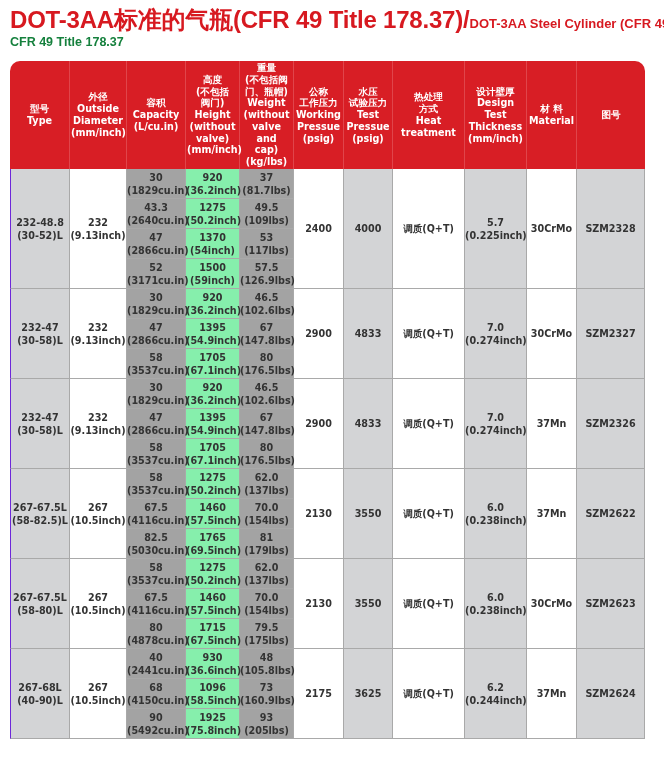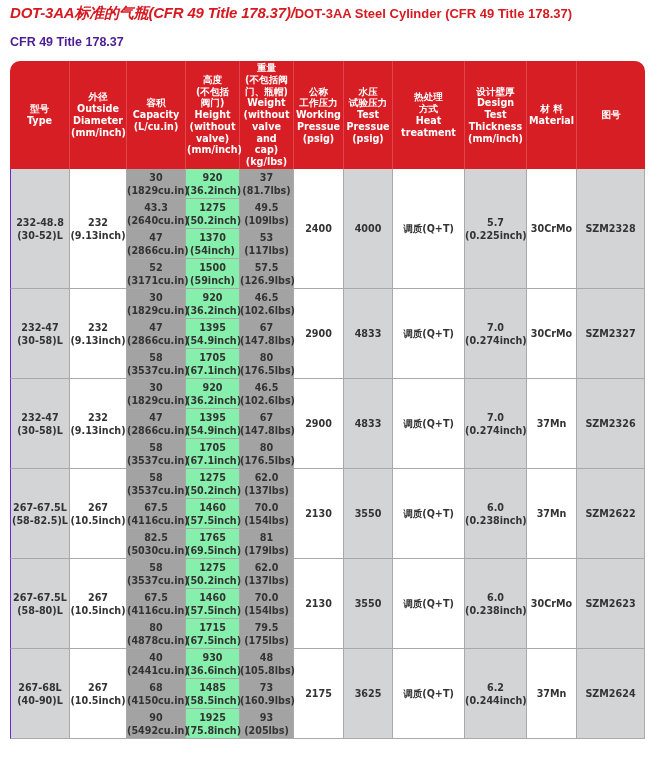--- a/index.html
+++ b/index.html
@@ -1,22 +1,22 @@
 <!DOCTYPE html>
 <html><head>
 <meta charset="utf-8">
 <style>
   html, body { margin: 0; padding: 0; background: #ffffff; }
   body { width: 664px; height: 761px; position: relative; overflow: hidden;
          font-family: "Liberation Sans", "DejaVu Sans", sans-serif; }
   .title { position: absolute; left: 10px; top: 4px; white-space: nowrap; color: #d71920;
            font-weight: bold; font-family: "Liberation Sans", "DejaVu Sans", sans-serif; }
-  .title .main { font-size: 15px; letter-spacing: -0.2px; font-style: italic; }
+  .title .main { font-size: 24px; letter-spacing: -0.2px; }
   .title .sub { font-size: 13px; }
-  .subtitle { position: absolute; left: 10px; top: 35px; font-size: 12.5px; font-weight: bold; color: #4c1d95; }
+  .subtitle { position: absolute; left: 10px; top: 35px; font-size: 12.5px; font-weight: bold; color: #15803d; }
 
   table.spec { position: absolute; left: 10px; top: 61px; width: 635px; border-collapse: separate;
                border-spacing: 0; table-layout: fixed; font-family: "DejaVu Sans", sans-serif; }
   table.spec th { background: #d81e25; color: #fff; font-size: 9.6px; font-weight: bold;
                   line-height: 11.8px; text-align: center; vertical-align: middle;
                   border-right: 1px solid #e0454b; height: 108px; padding: 0 1px; }
   table.spec th:first-child { border-top-left-radius: 10px; }
   table.spec th:last-child { border-top-right-radius: 10px; border-right: none; }
   table.spec td { font-size: 9.6px; font-weight: bold; color: #333; text-align: center;
                   vertical-align: middle; line-height: 13px; padding: 0;
@@ -460,21 +460,21 @@
         </td>
         <td class="white" rowspan="3">37Mn</td>
         <td class="gray" rowspan="3">SZM2624</td>
       </tr>
       <tr>
         <td class="sub subg">
           <div>68</div>
           <div>(4150cu.in)</div>
         </td>
         <td class="sub subw">
-          <div>1485</div>
+          <div>1096</div>
           <div>(58.5inch)</div>
         </td>
         <td class="sub subg">
           <div>73</div>
           <div>(160.9lbs)</div>
         </td>
       </tr>
       <tr>
         <td class="sub subg">
           <div>90</div>

